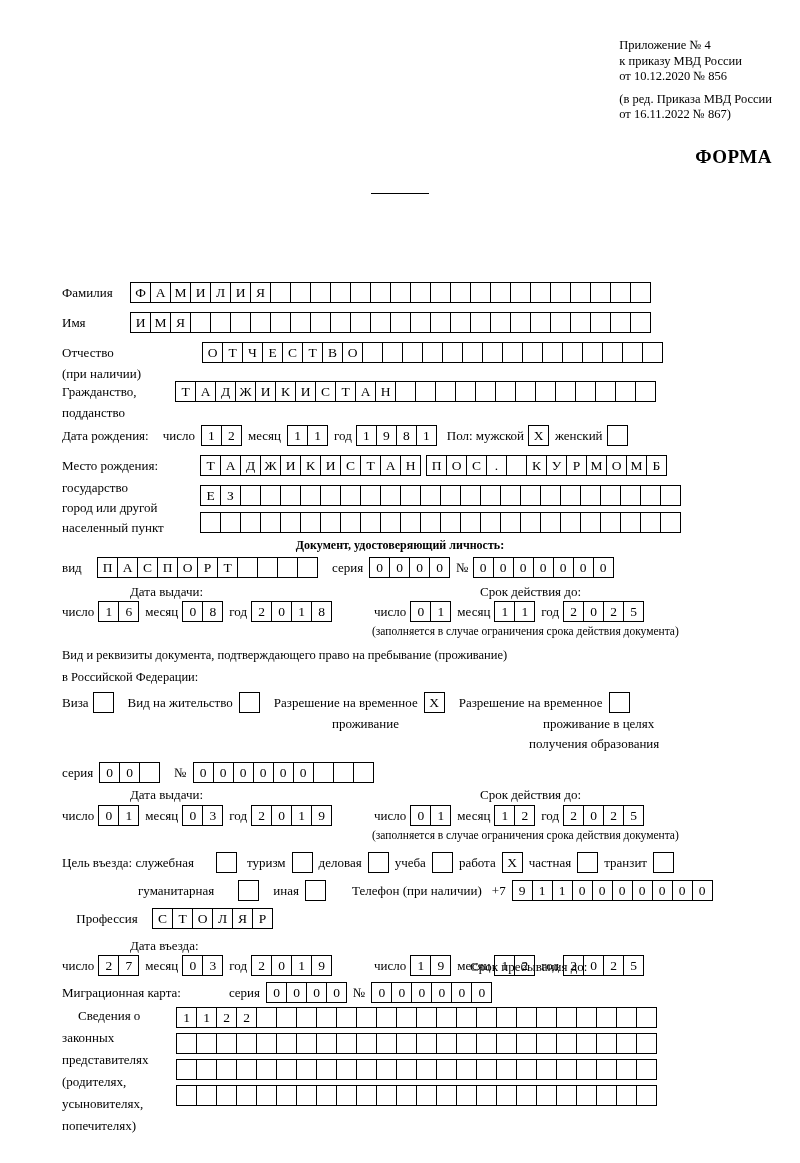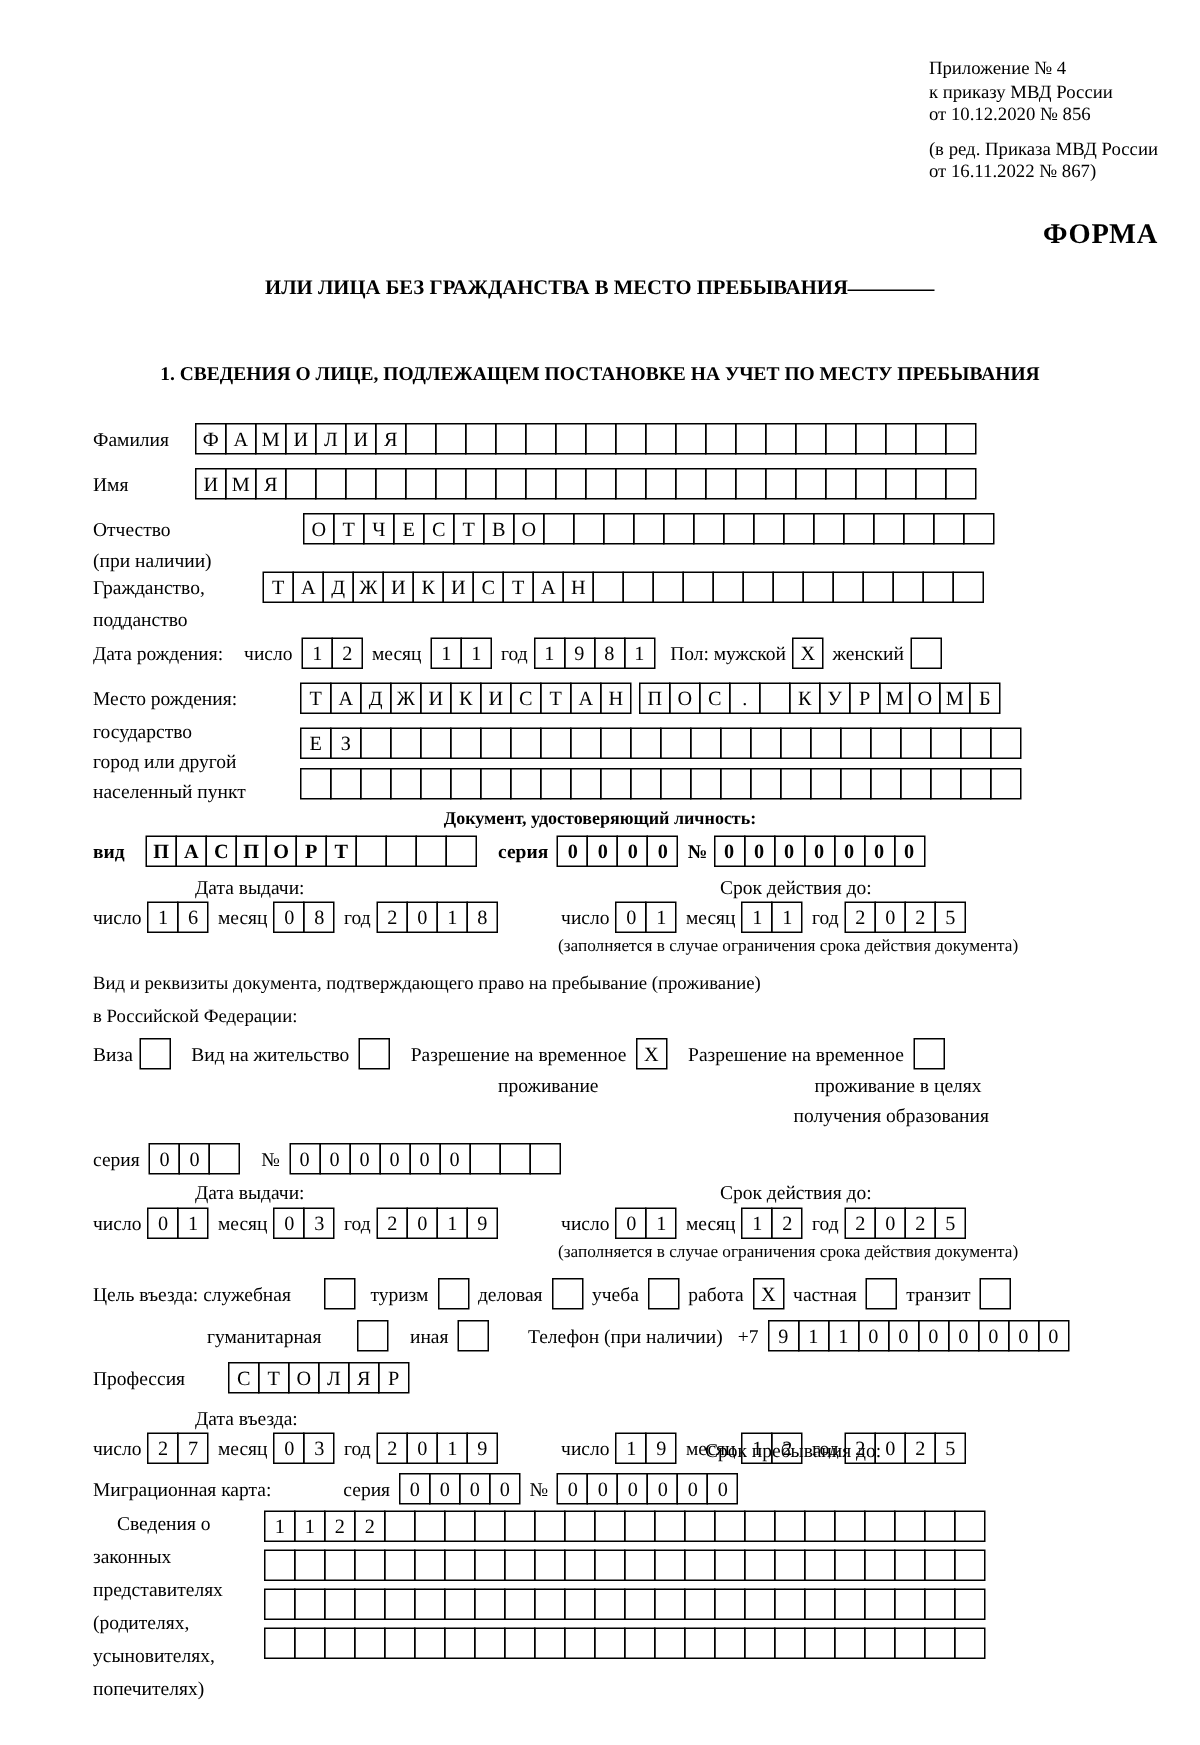--- a/index.html
+++ b/index.html
@@ -90,24 +90,23 @@
     <div>к приказу МВД России</div>
     <div>от 10.12.2020 № 856</div>
     <div class="gap"></div>
     <div>(в ред. Приказа МВД России</div>
     <div>от 16.11.2022 № 867)</div>
   </div>
 
   <div class="forma">ФОРМА</div>
 
   <div class="title">
-    <div><span>ИЛИ ЛИЦА БЕЗ ГРАЖДАНСТВА В МЕСТО ПРЕБЫВАНИЯ</span><span class="u"></span></div>
-  </div>
-
-  <div class="section1">1. СВЕДЕНИЯ О ЛИЦЕ, ПОДЛЕЖАЩЕМ ПОСТАНОВКЕ НА УЧЕТ ПО МЕСТУ ПРЕБЫВАНИЯ</div>
+    <div><span class="u"></span></div>
+  </div>
+
 
   <div class="row" style="top:282px; left:62px;">
     <span class="lbl" style="width:68px;">Фамилия</span>
     <span class="boxes" id="surname-boxes">
         <span class="bx">Ф</span>
         <span class="bx">А</span>
         <span class="bx">М</span>
         <span class="bx">И</span>
         <span class="bx">Л</span>
         <span class="bx">И</span>
@@ -353,21 +352,21 @@
       </span>
   </div>
   <div class="row" style="top:520px; left:62px;">
     <span class="lbl">населенный пункт</span>
   </div>
 
   <div class="row" style="top:538px; left:0; width:800px; justify-content:center;">
     <span class="lbl b" style="font-size:12px;">Документ, удостоверяющий личность:</span>
   </div>
 
-  <div class="row" style="top:557px; left:62px;font-weight:bold;">
+  <div class="row" style="top:557px; left:62px;">
     <span class="lbl" style="width:35px;">вид</span>
     <span class="boxes" id="doc-kind">
         <span class="bx">П</span>
         <span class="bx">А</span>
         <span class="bx">С</span>
         <span class="bx">П</span>
         <span class="bx">О</span>
         <span class="bx">Р</span>
         <span class="bx">Т</span>
         <span class="bx"></span>
@@ -592,21 +591,21 @@
         <span class="bx">0</span>
         <span class="bx">0</span>
         <span class="bx">0</span>
         <span class="bx">0</span>
         <span class="bx">0</span>
         <span class="bx">0</span>
       </span>
   </div>
 
   <div class="row" style="top:908px; left:62px;">
-    <span class="lbl" style="width:90px;">Профессия</span>
+    <span class="lbl" style="width:90px;text-align:center;">Профессия</span>
     <span class="boxes" id="profession">
         <span class="bx">С</span>
         <span class="bx">Т</span>
         <span class="bx">О</span>
         <span class="bx">Л</span>
         <span class="bx">Я</span>
         <span class="bx">Р</span>
       </span>
   </div>
 

